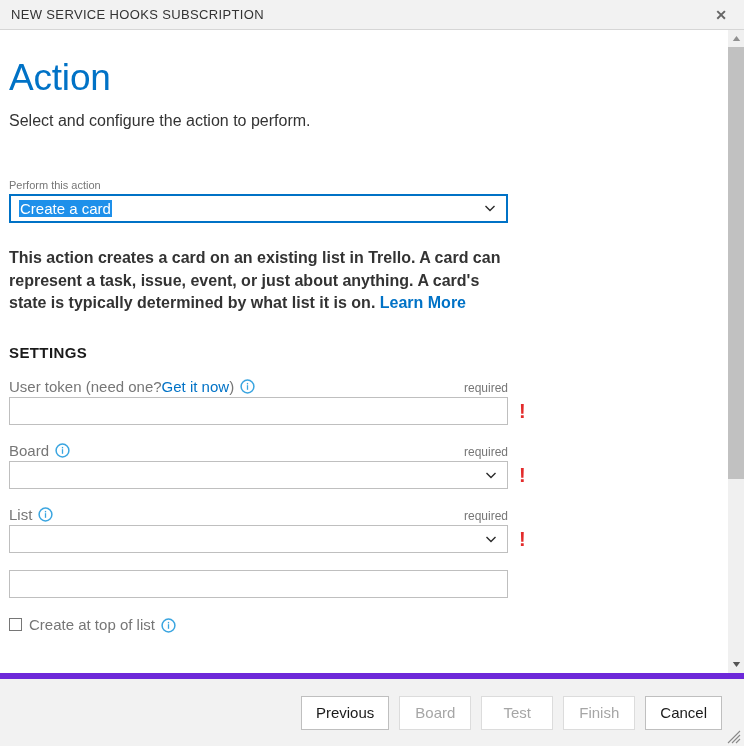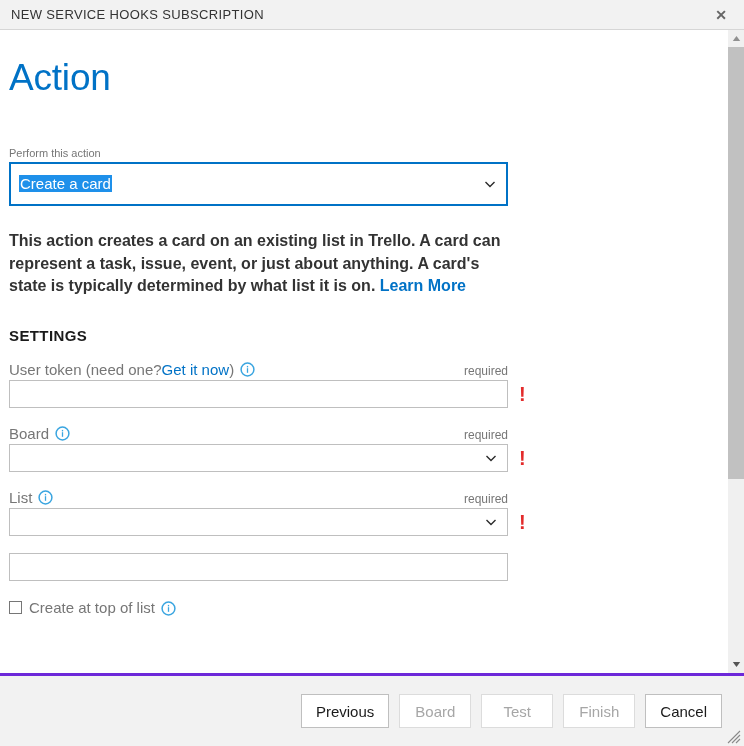--- a/index.html
+++ b/index.html
@@ -123,21 +123,21 @@
     background: #ffffff;
     font-size: 15px;
     color: #333333;
     display: flex;
     align-items: center;
     padding: 0 8px;
     position: relative;
   }
   .select-box.focused {
     border: 2px solid #0072c6;
-    height: 44px;
+    height: 29px;
   }
   .select-value {
     flex: 1;
     white-space: nowrap;
     overflow: hidden;
   }
   .select-value .sel-text {
     background: #1e90ea;
     color: #ffffff;
     padding: 1px 1px 2px 1px;
@@ -256,21 +256,21 @@
     height: 71%;
     background: #c1c1c1;
     cursor: pointer;
   }
 
   
   .footer {
     height: 73px;
     min-height: 73px;
     background: #f2f2f2;
-    border-top: 3px solid #6d28d9;
+    border-top: 6px solid #6d28d9;
     display: flex;
     align-items: center;
     justify-content: flex-end;
     padding-right: 22px;
     box-sizing: border-box;
     position: relative;
   }
   .btn {
     min-width: 72px;
     height: 34px;
@@ -309,20 +309,21 @@
 
   <div class="titlebar">
     <div class="titlebar-text">NEW SERVICE HOOKS SUBSCRIPTION</div>
     <div class="titlebar-close">✕</div>
   </div>
 
   <div class="body-area">
     <div class="content">
 
       <h1 class="page-title">Action</h1>
+      <div class="page-subtitle">Select and configure the action to perform.</div>
 
       <div class="perform-block">
         <div class="field-label">Perform this action</div>
         <div class="select-box focused">
           <div class="select-value"><span class="sel-text">Create a card</span></div>
           <span class="chevron">
             <svg width="14" height="14" viewBox="0 0 14 14">
                 <path d="M2.5 5 L7 9.5 L11.5 5" fill="none" stroke="#2b2b2b" stroke-width="1.4"></path>
               </svg>
           </span>

